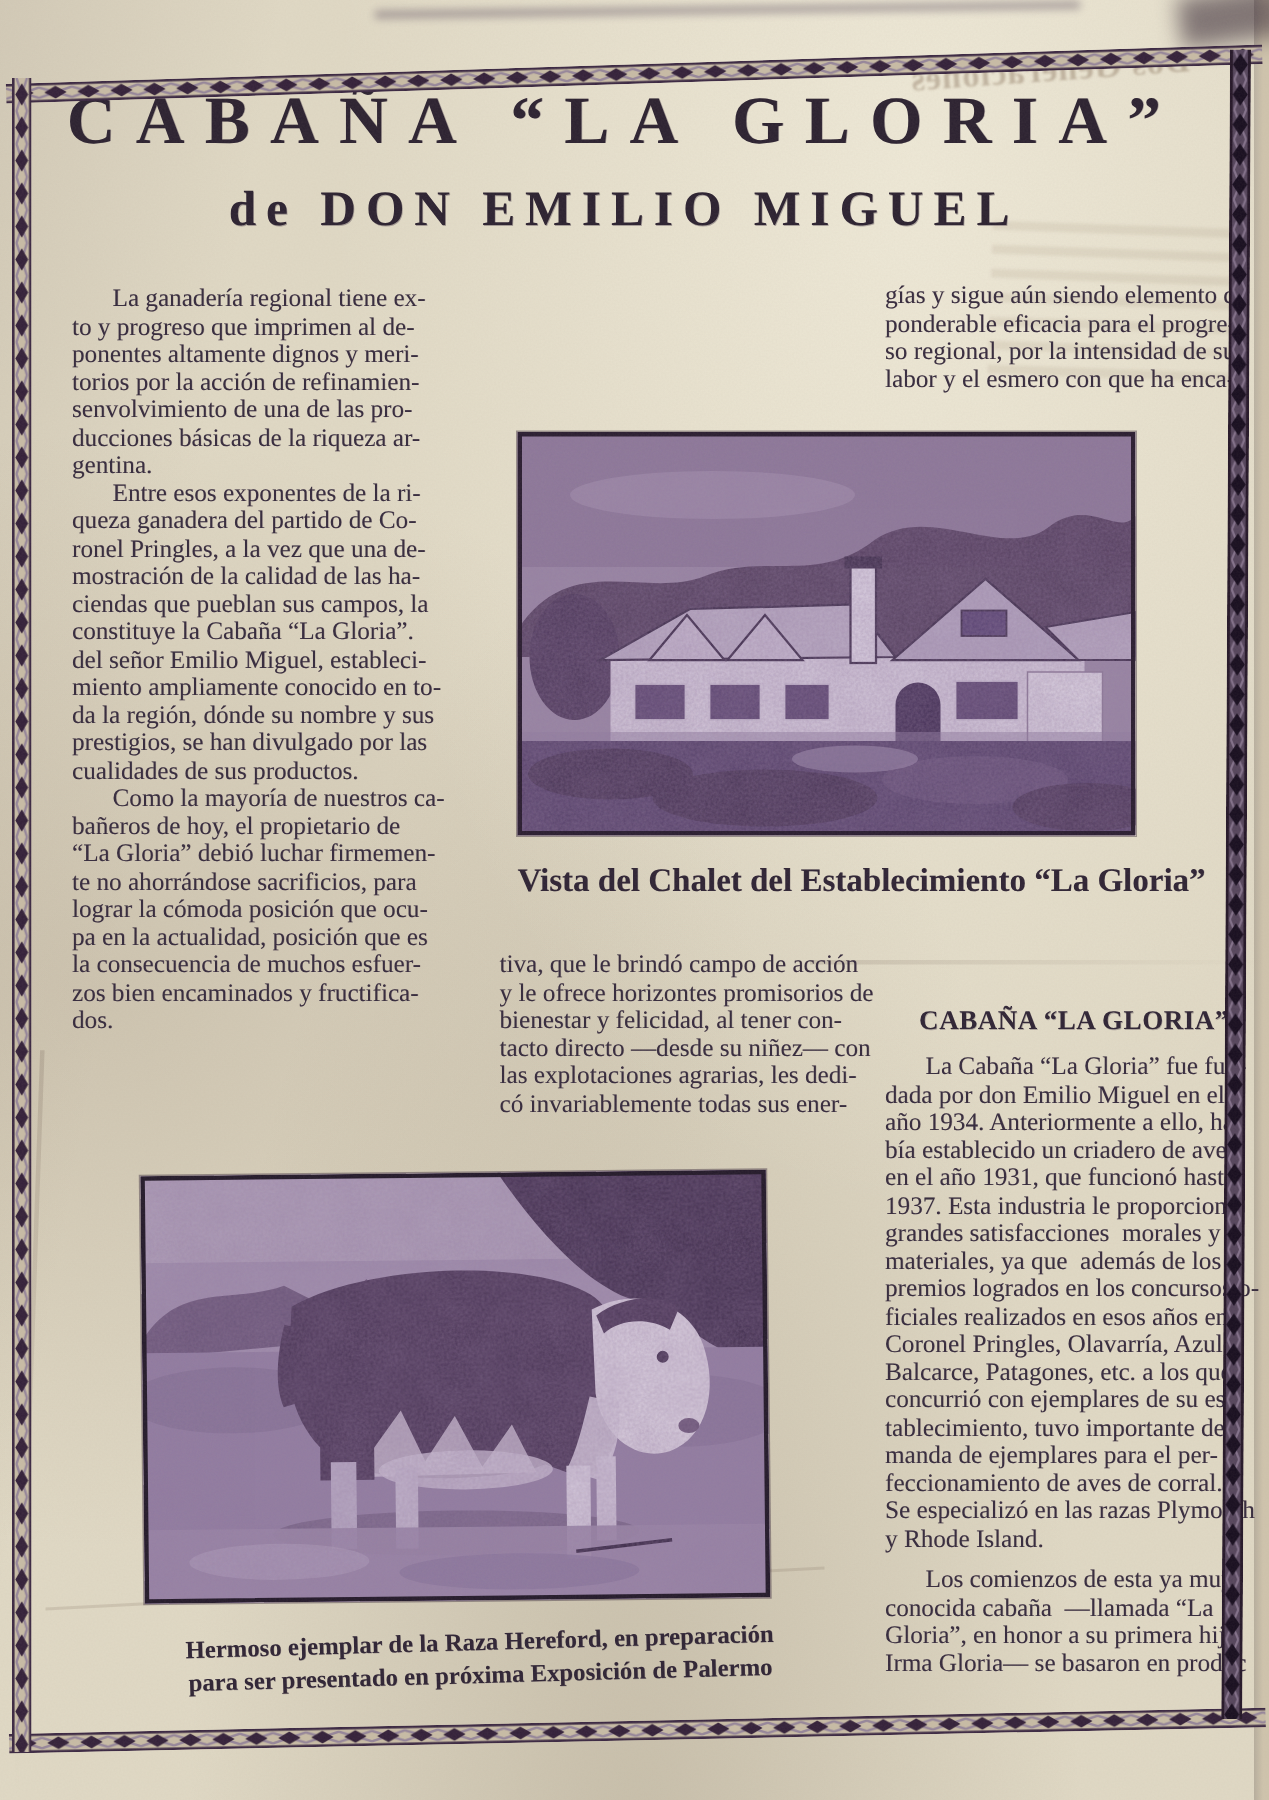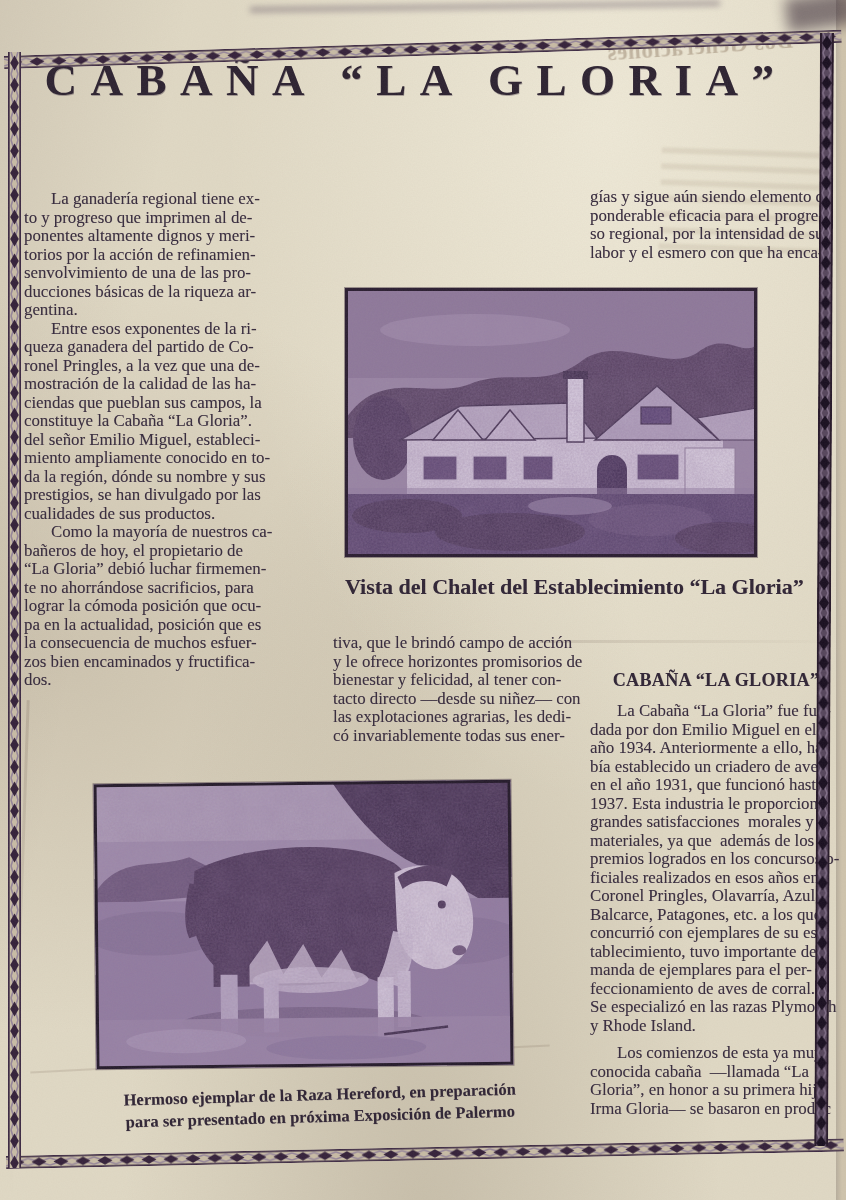--- a/index.html
+++ b/index.html
@@ -137,22 +137,23 @@
       <rect width="838" height="13" fill="url(#hb)"></rect>
     </svg>
   <svg class="border-svg b-left" width="13" height="1116">
       <rect width="13" height="1116" fill="url(#vb)"></rect>
     </svg>
   <svg class="border-svg b-right" width="14" height="1113">
       <rect width="14" height="1113" fill="url(#rb)"></rect>
     </svg>
 
   <h1 class="title">CABAÑA “LA GLORIA”</h1>
-
-  <div class="colblock" style="left:24px;top:190px;width:292px">
+  <div class="subtitle">de DON EMILIO MIGUEL</div>
+
+  <div class="colblock" style="left:48px;top:190px;width:292px">
     <p class="para indent">La ganadería regional tiene ex-
 to y progreso que imprimen al de-
 ponentes altamente dignos y meri-
 torios por la acción de refinamien-
 senvolvimiento de una de las pro-
 ducciones básicas de la riqueza ar-
 gentina.</p>
     <p class="para indent">Entre esos exponentes de la ri-
 queza ganadera del partido de Co-
 ronel Pringles, a la vez que una de-

